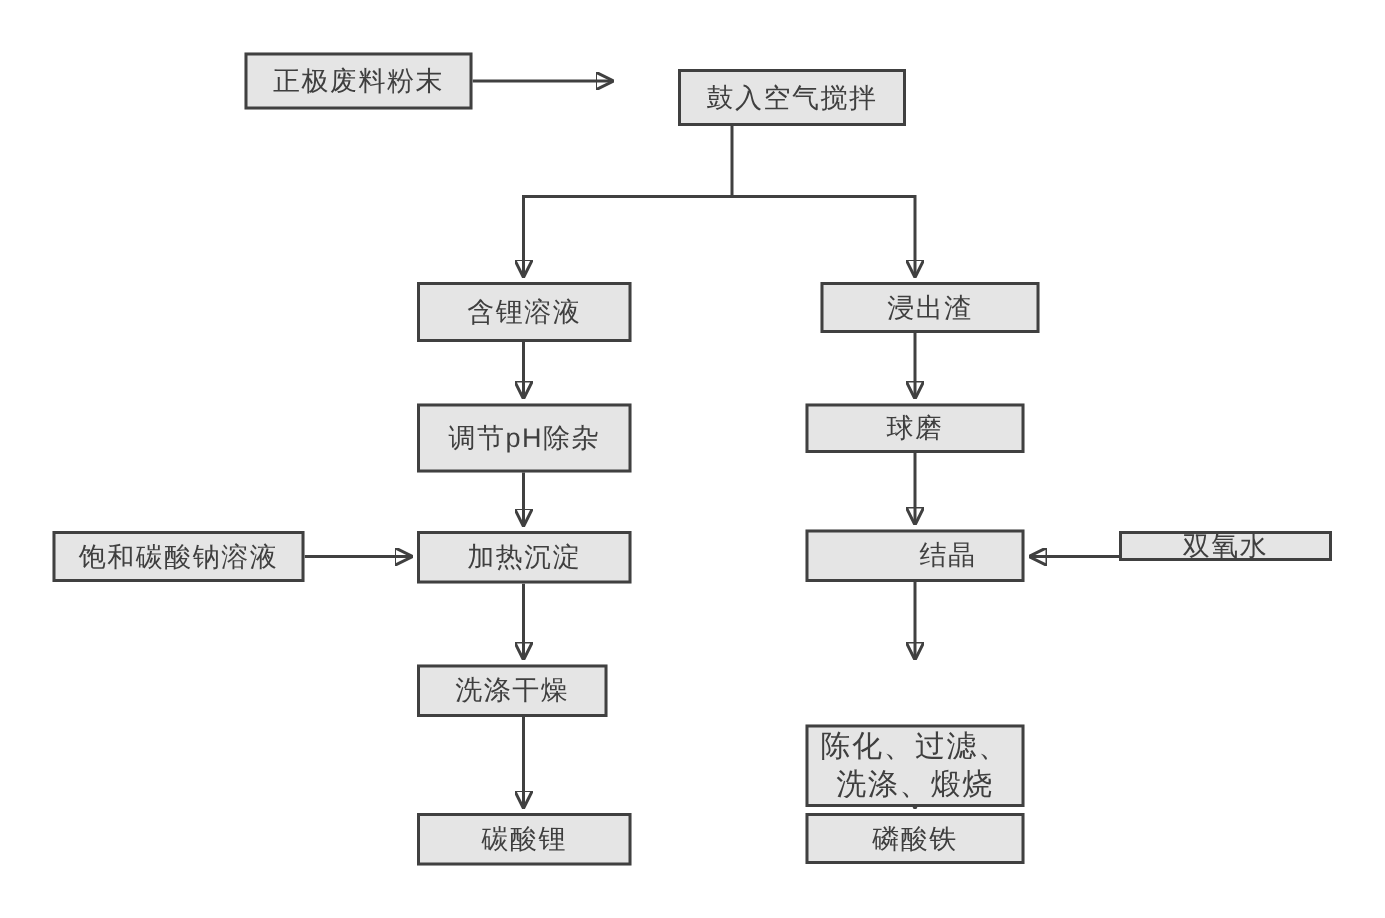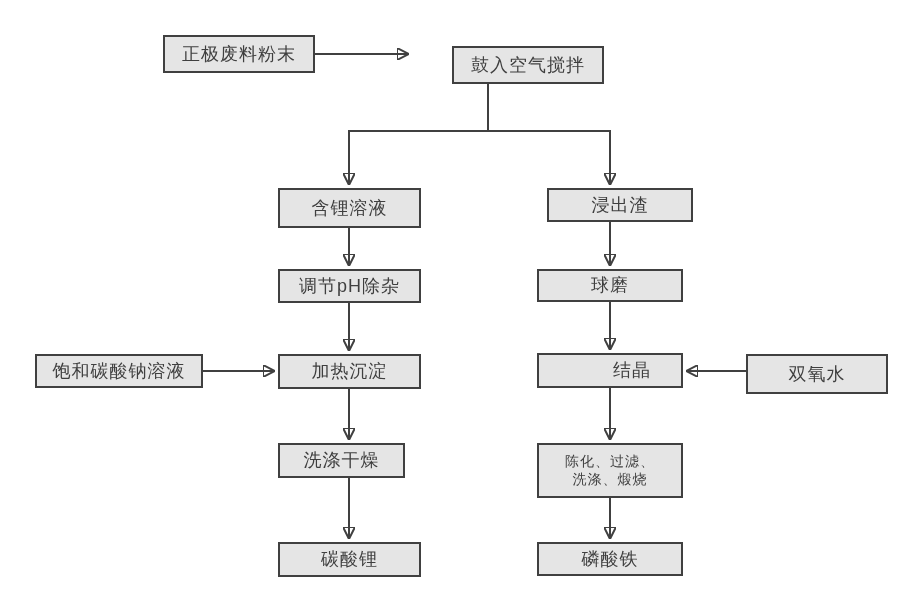--- a/index.html
+++ b/index.html
@@ -24,48 +24,49 @@
     display: flex;
     align-items: center;
     justify-content: center;
     font-size: 18px;
     line-height: 1.25;
     text-align: center;
     letter-spacing: 1px;
   }
   .node.multiline {
     white-space: pre-line;
-    font-size: 14px;
+    font-size: 20px;
+    margin-top: 40px;
   }
   svg.wires {
     position: absolute;
     left: 0;
     top: 0;
     width: 923px;
     height: 612px;
     pointer-events: none;
   }
   svg.wires line, svg.wires path {
     stroke: #404040;
     stroke-width: 2;
     fill: none;
   }
   
   #n-a      { left: 163px; top: 35px;  width: 152px; height: 38px; }
   #n-b      { left: 412px; top: 46px;  width: 152px; height: 38px; margin-left: 40px; }
   #n-lith   { left: 278px; top: 188px; width: 143px; height: 40px; }
-  #n-ph     { left: 278px; top: 269px; width: 143px; height: 34px; }
+  #n-ph     { left: 278px; top: 269px; width: 143px; height: 46px; }
   #n-naco3  { left: 35px;  top: 354px; width: 168px; height: 34px; }
   #n-heat   { left: 278px; top: 354px; width: 143px; height: 35px; }
   #n-wash   { left: 278px; top: 443px; width: 127px; height: 35px; }
   #n-li2co3 { left: 278px; top: 542px; width: 143px; height: 35px; }
   #n-res    { left: 537px; top: 188px; width: 146px; height: 34px; margin-left: 10px; }
   #n-ball   { left: 537px; top: 269px; width: 146px; height: 33px; }
   #n-cryst  { left: 537px; top: 353px; width: 146px; height: 35px; padding-left: 44px; }
-  #n-h2o2   { left: 746px; top: 354px; width: 142px; height: 40px; }
+  #n-h2o2   { left: 746px; top: 354px; width: 142px; height: 20px; }
   #n-aging  { left: 537px; top: 443px; width: 146px; height: 55px; }
   #n-fepo4  { left: 537px; top: 542px; width: 146px; height: 34px; }
 </style>
 </head>
 <body>
 
 <div id="canvas">
 
   <svg class="wires" viewBox="0 0 923 612">
     <defs>

